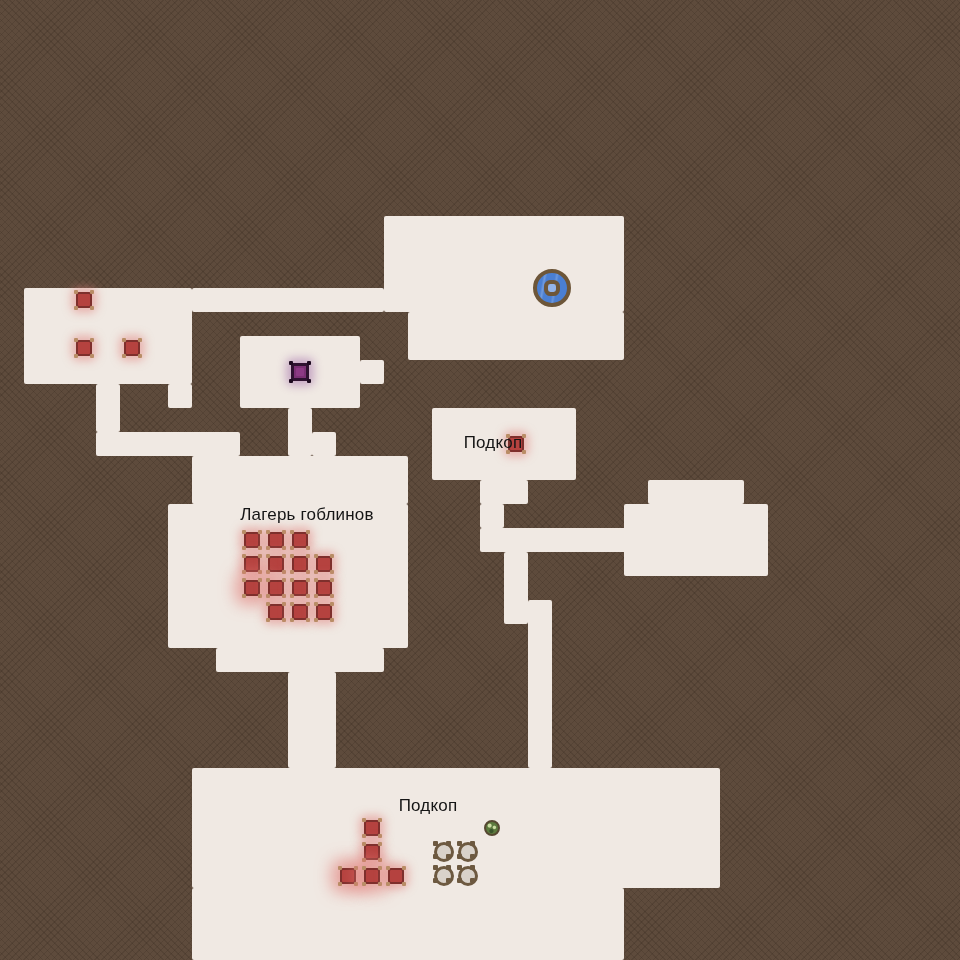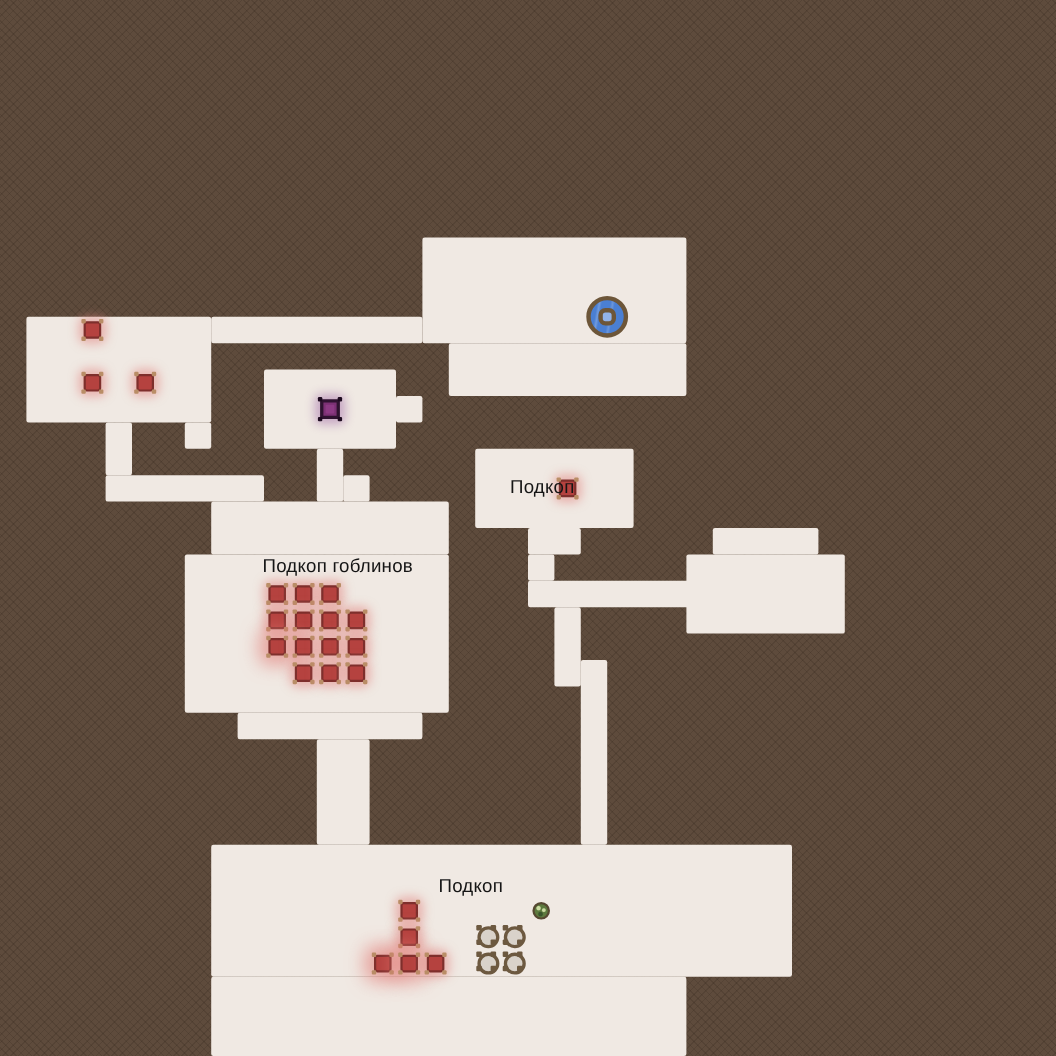--- a/index.html
+++ b/index.html
@@ -147,17 +147,17 @@
       <div class="marker m-red strong" style="left: 348px; top: 876px;"></div>
       <div class="marker m-red strong" style="left: 372px; top: 876px;"></div>
       <div class="marker m-red" style="left: 396px; top: 876px;"></div>
       <div class="marker m-purple" style="left: 300px; top: 372px;"></div>
       <div class="marker m-well" style="left: 552px; top: 288px;"></div>
       <div class="marker m-bush" style="left: 492px; top: 828px;"></div>
       <div class="marker m-pot" style="left: 444px; top: 852px;"></div>
       <div class="marker m-pot" style="left: 468px; top: 852px;"></div>
       <div class="marker m-pot" style="left: 444px; top: 876px;"></div>
       <div class="marker m-pot" style="left: 468px; top: 876px;"></div>
-      <div class="map-label" style="left: 307px; top: 515px;">Подкоп гоблинов</div>
+      <div class="map-label" style="left: 307px; top: 515px;">Лагерь гоблинов</div>
       <div class="map-label" style="left: 493px; top: 443px;">Подкоп</div>
       <div class="map-label" style="left: 428px; top: 806px;">Подкоп</div>
     </div>
 </div>
 
 </body></html>

